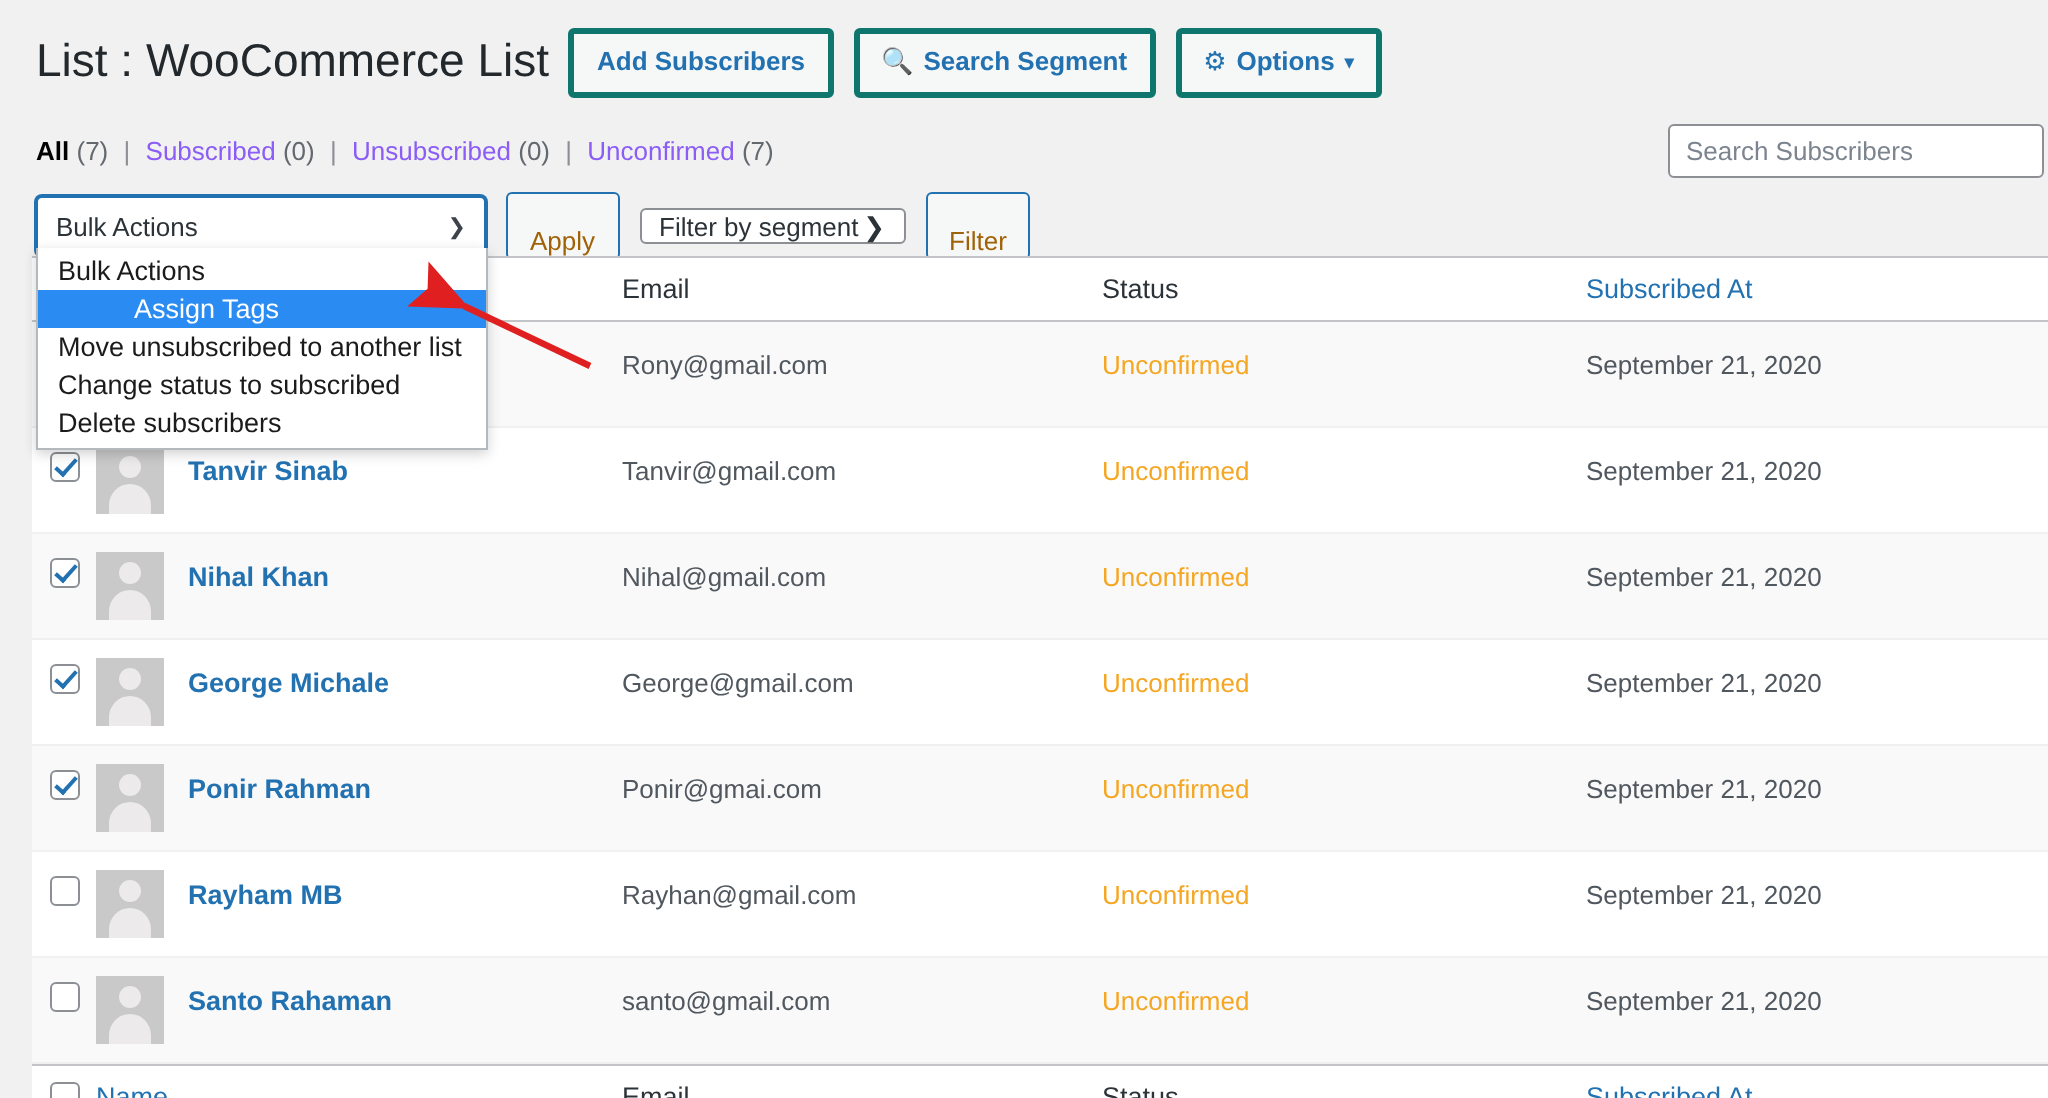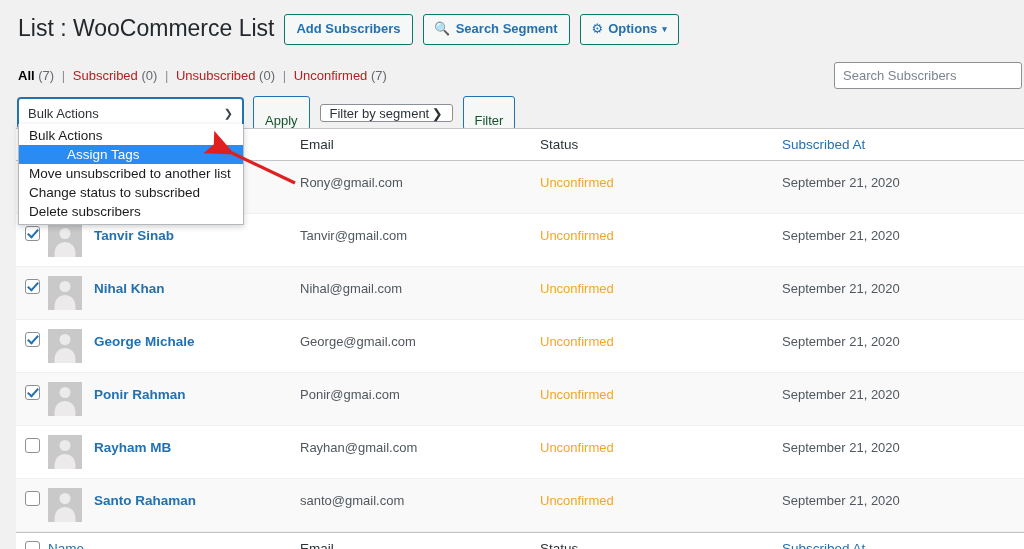--- a/index.html
+++ b/index.html
@@ -12,31 +12,31 @@
   }
   .page{position:relative;width:1024px;height:549px;}
 
   
   .gutter{position:absolute;left:0;top:0;width:16px;height:549px;background:#f1f1f1;}
 
   
   .hdr{position:absolute;left:18px;top:14px;display:flex;align-items:center;gap:10px;justify-content:space-between;}
   .page-title{font-size:23px;line-height:1.3;font-weight:400;color:#23282d;white-space:nowrap;}
   .btn{
-    background:#f6f7f7;border:1px solid #0f766e;color:#2271b1;
+    background:#f6f7f7;border:3px solid #0f766e;color:#2271b1;
     border-radius:3px;padding:4px 11px;font-size:13px;line-height:1.6;
     font-weight:600;cursor:pointer;display:inline-flex;align-items:center;gap:5px;
     white-space:nowrap;font-family:"Liberation Sans", sans-serif;
   }
   .btn .gi{font-weight:400;font-size:13px;}
   .caret{font-size:9px;line-height:1;}
 
   
   .subsub{position:absolute;left:18px;top:68px;font-size:13px;color:#50575e;white-space:nowrap;}
-  .subsub a{color:#b91c1c;text-decoration:none;font-weight:400;}
+  .subsub a{color:#8b5cf6;text-decoration:none;font-weight:400;}
   .subsub .cur{color:#000;font-weight:700;}
   .subsub .cnt{color:#646970;}
   .subsub .sep{color:#8c8f94;margin:0 4px;}
 
   
   .searchbox{
     position:absolute;right:2px;top:62px;width:188px;height:27px;
     border:1px solid #8c8f94;border-radius:3px;background:#fff;
     font-size:13px;color:#14532d;padding:0 8px;box-sizing:border-box;
     font-family:"Liberation Sans", sans-serif;
@@ -54,21 +54,21 @@
     box-shadow:0 0 0 1px #2271b1;
   }
   .select-box .chev{font-size:11px;color:#3c434a;}
   .seg-select{
     width:133px;height:18px;box-sizing:border-box;
     border:1px solid #8c8f94;border-radius:3px;background:#fff;
     display:flex;align-items:center;justify-content:space-between;
     padding:0 9px;font-size:13px;color:#2c3338;cursor:pointer;
   }
   .btn-sm{
-    background:#f6f7f7;border:1px solid #2271b1;color:#14532d;border-radius:3px;
+    background:#f6f7f7;border:1px solid #2271b1;color:#a16207;border-radius:3px;
     height:30px;box-sizing:border-box;padding:16px 11px;font-size:13px;cursor:pointer;
     font-family:"Liberation Sans", sans-serif;
   }
 
   
   .dropdown{
     position:absolute;left:18px;top:124px;width:224px;
     background:#fff;border:1px solid #b4b9be;border-top:none;
     box-shadow:0 2px 6px rgba(0,0,0,.18);
     z-index:40;padding:2px 0 3px 0;
@@ -87,21 +87,21 @@
   }
   .row{display:flex;align-items:flex-start;height:53px;box-sizing:border-box;
        border-bottom:1px solid #f0f0f1;}
   .row.head{height:32px;align-items:center;border-bottom:1px solid #c3c4c7;background:#fff;}
   .row.foot{height:32px;align-items:center;border-top:1px solid #c3c4c7;background:#fff;border-bottom:none;}
   .row.alt{background:#f9f9f9;}
   .c-check{width:32px;flex:0 0 32px;display:flex;justify-content:center;padding-top:12px;}
   .row.head .c-check,.row.foot .c-check{padding-top:0;}
   .c-name{width:252px;flex:0 0 252px;display:flex;align-items:flex-start;gap:12px;padding-top:9px;}
   .row.head .c-name,.row.foot .c-name{padding-top:0;align-items:center;}
-  .c-email{width:240px;flex:0 0 240px;padding-top:14px;}
+  .c-email{width:240px;flex:0 0 240px;padding-top:14px;margin-left:11px;}
   .row.head .c-email,.row.foot .c-email{padding-top:0;}
   .c-status{width:242px;flex:0 0 242px;padding-top:14px;}
   .row.head .c-status,.row.foot .c-status{padding-top:0;}
   .c-date{flex:1 1 auto;padding-top:14px;}
   .row.head .c-date,.row.foot .c-date{padding-top:0;}
 
   .th{font-size:13.5px;color:#2c3338;font-weight:400;}
   .th.link{color:#2271b1;cursor:pointer;}
 
   .cb{

